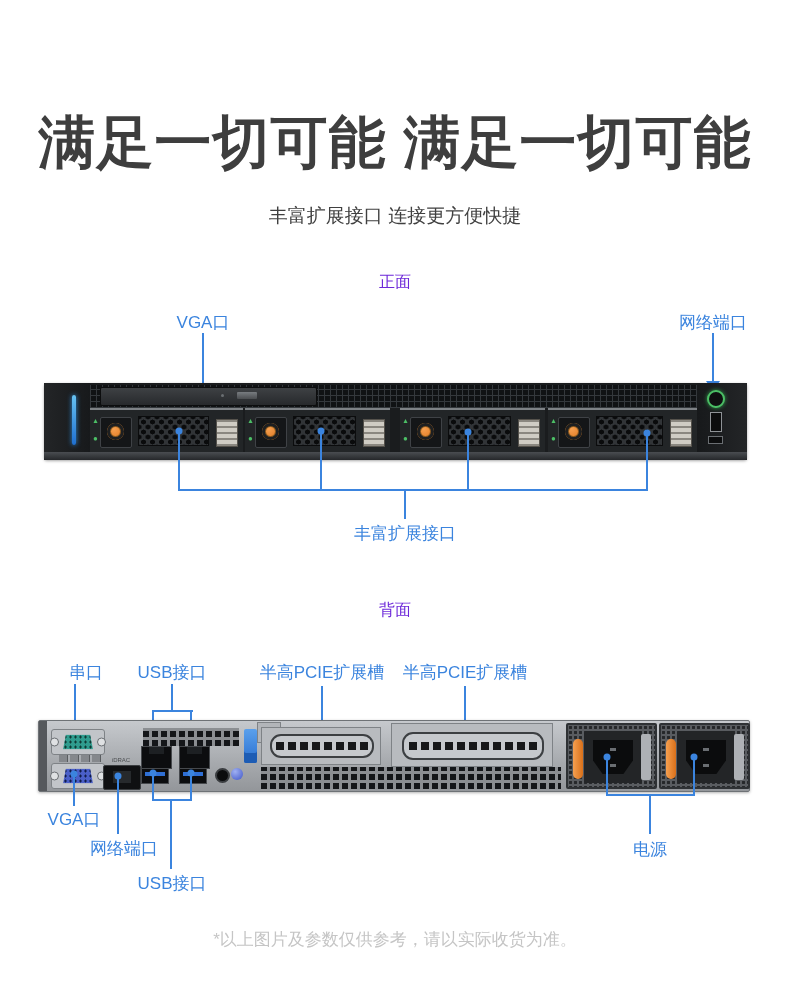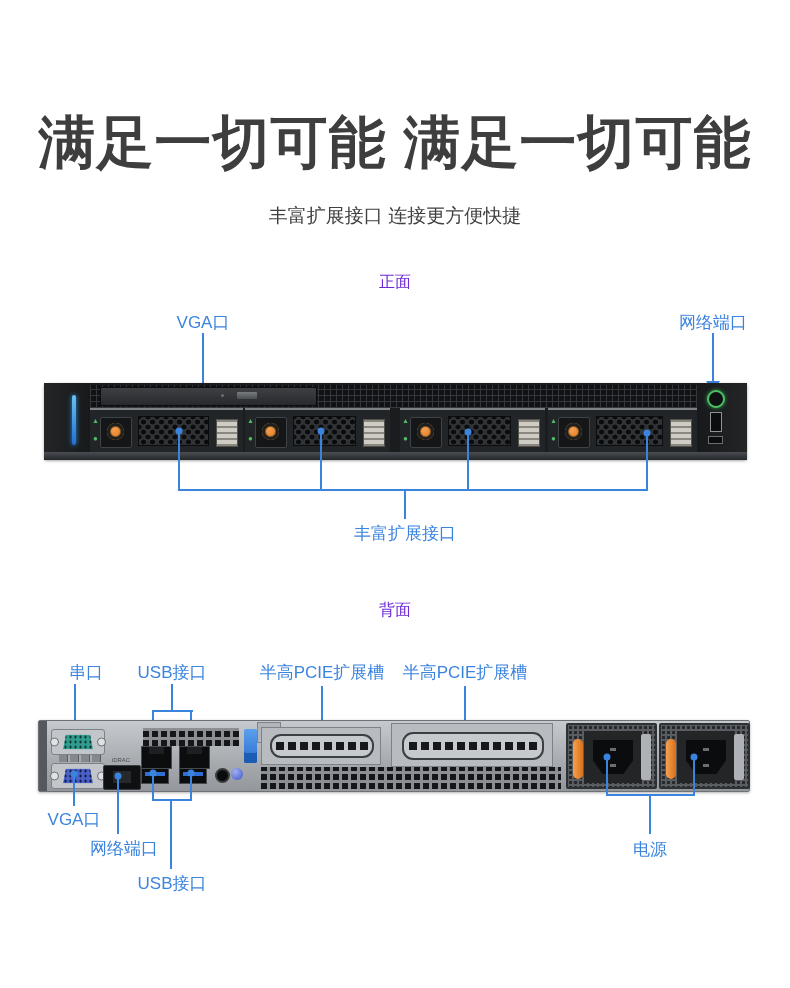--- a/index.html
+++ b/index.html
@@ -307,13 +307,14 @@
   <div class="blue-label" style="left:172px;top:872px;">USB接口</div>
 
   <div class="dot" style="left:607px;top:757px;"></div>
   <div class="dot" style="left:694px;top:757px;"></div>
   <div class="vline" style="left:606px;top:759px;height:35px;"></div>
   <div class="vline" style="left:693px;top:759px;height:35px;"></div>
   <div class="hline" style="left:606px;top:794px;width:89px;"></div>
   <div class="vline" style="left:649px;top:796px;height:38px;"></div>
   <div class="blue-label" style="left:650px;top:838px;">电源</div>
 
+  <div class="abs ctr footer-note">*以上图片及参数仅供参考，请以实际收货为准。</div>
 </div>
 
 </body></html>

